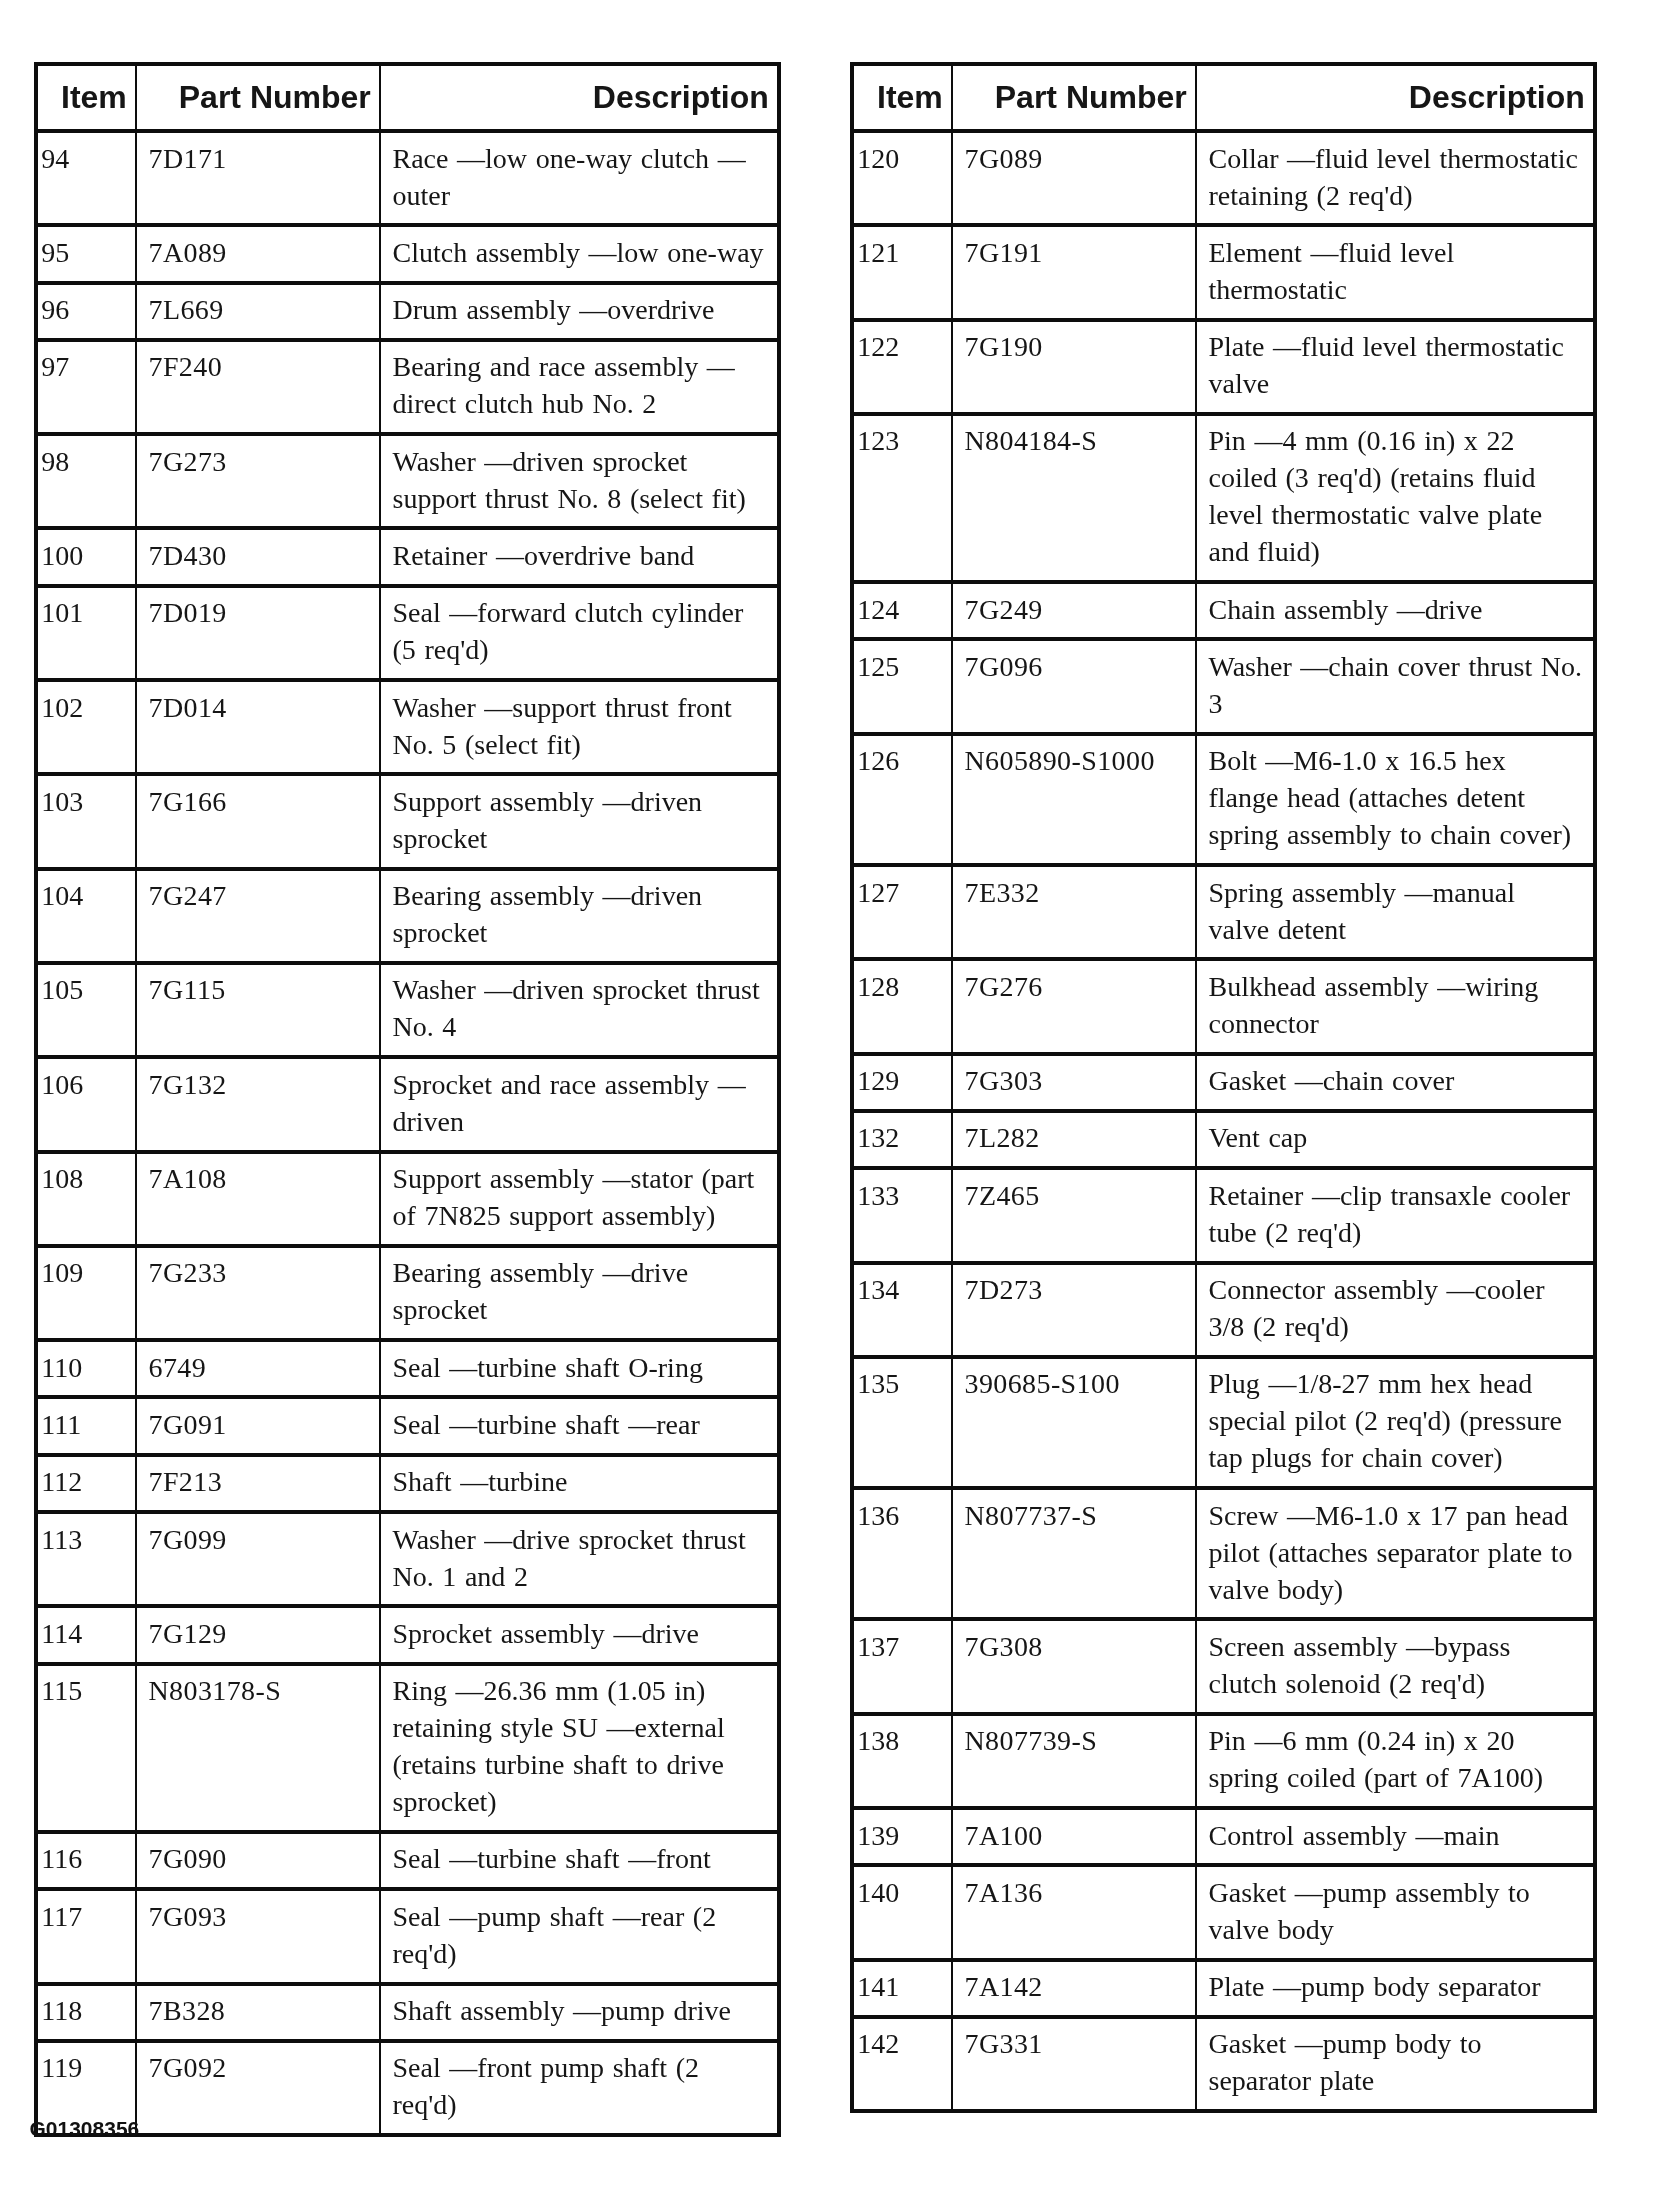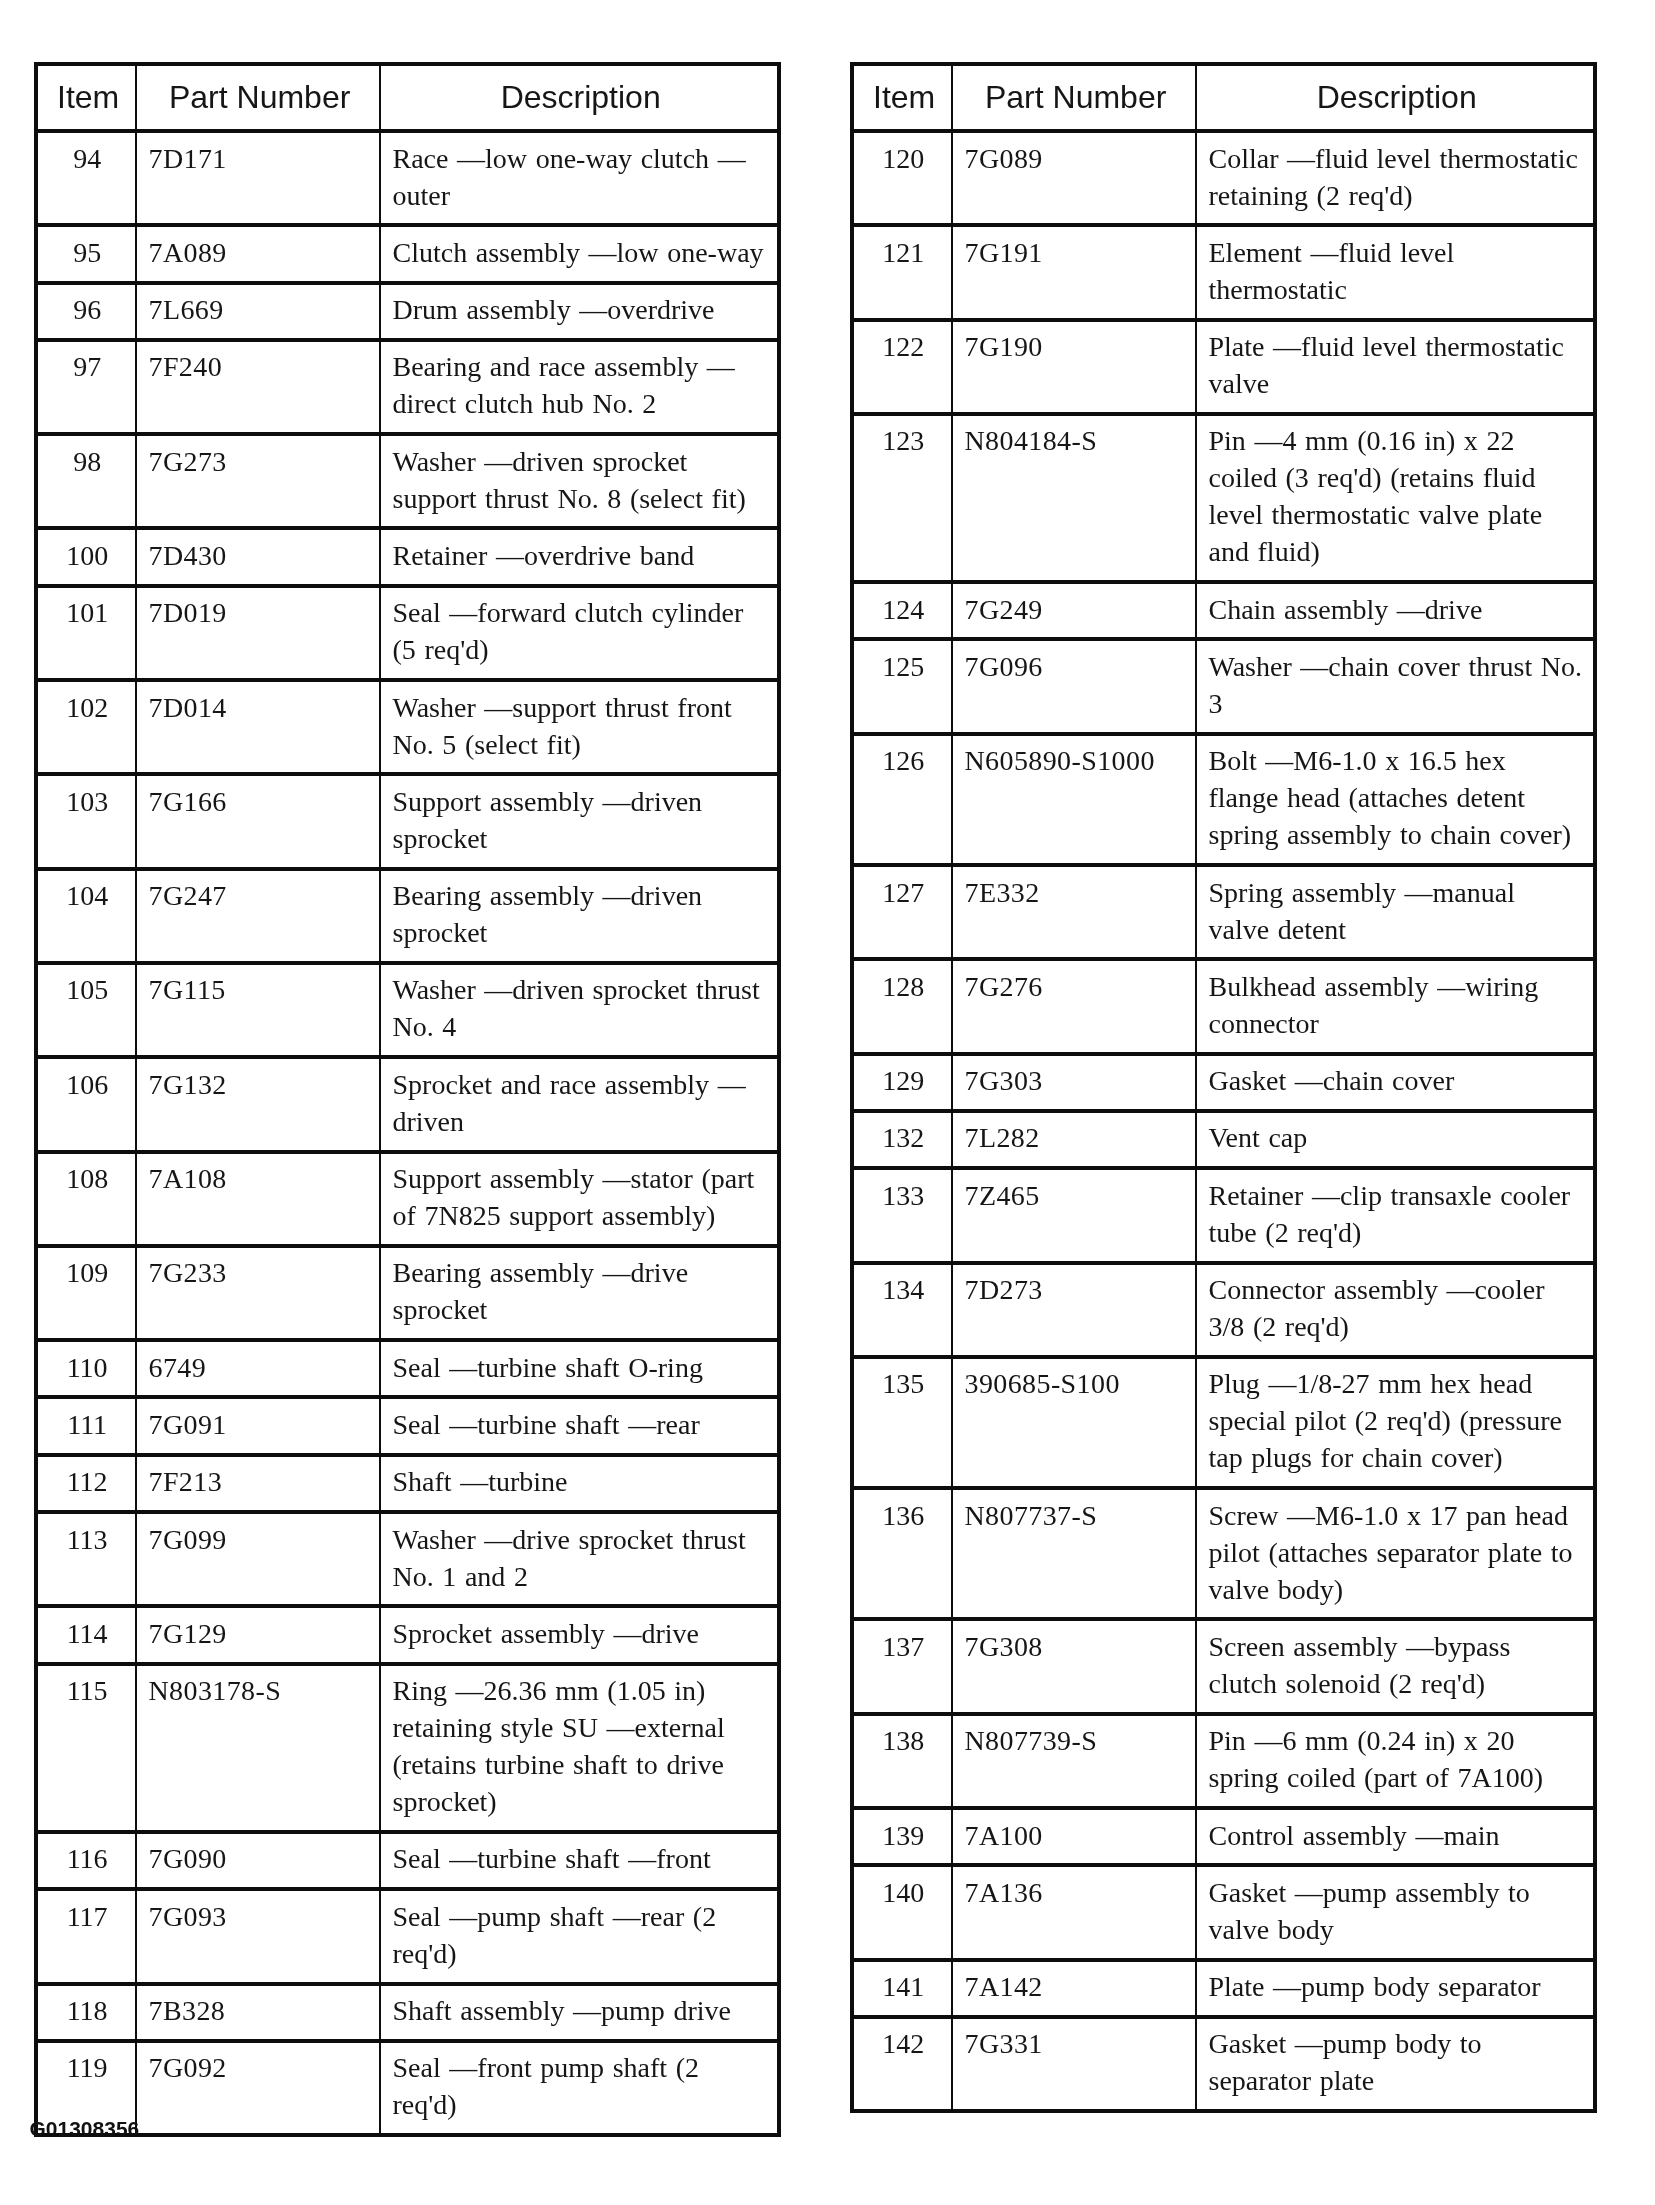--- a/index.html
+++ b/index.html
@@ -35,35 +35,34 @@
   }
   .parts-table th:first-child, .parts-table td:first-child { border-left-width: 4.1px; }
   .parts-table thead th { border-bottom-width: 4.9px; }
 
   .col-item { width: 100px; }
   .col-pn   { width: 244px; }
   .col-desc { width: auto;  }
 
   .parts-table thead th {
     font-family: "Liberation Sans", "DejaVu Sans", sans-serif;
-    font-weight: normal;
+    font-weight: bold;
     font-size: 32px;
-    text-align: center;
+    text-align: right;
     padding: 13px 8.2px 13px 11.5px;
     vertical-align: middle;
   }
   .parts-table td {
     font-size: 28px;
     line-height: 37px;
     vertical-align: top;
     padding: 6.5px 9.8px 9.8px 11.5px;
     word-spacing: 1.6px;
   }
   .parts-table td.c-item {
-    text-align: center;
     padding-left: 3.3px;
     padding-right: 2px;
   }
   .parts-table td.c-pn { letter-spacing: 0.4px; }
 
   .figure-id {
     position: absolute;
     left: 29.5px;
     top: 2117px;
     font-family: "Liberation Sans", "DejaVu Sans", sans-serif;

